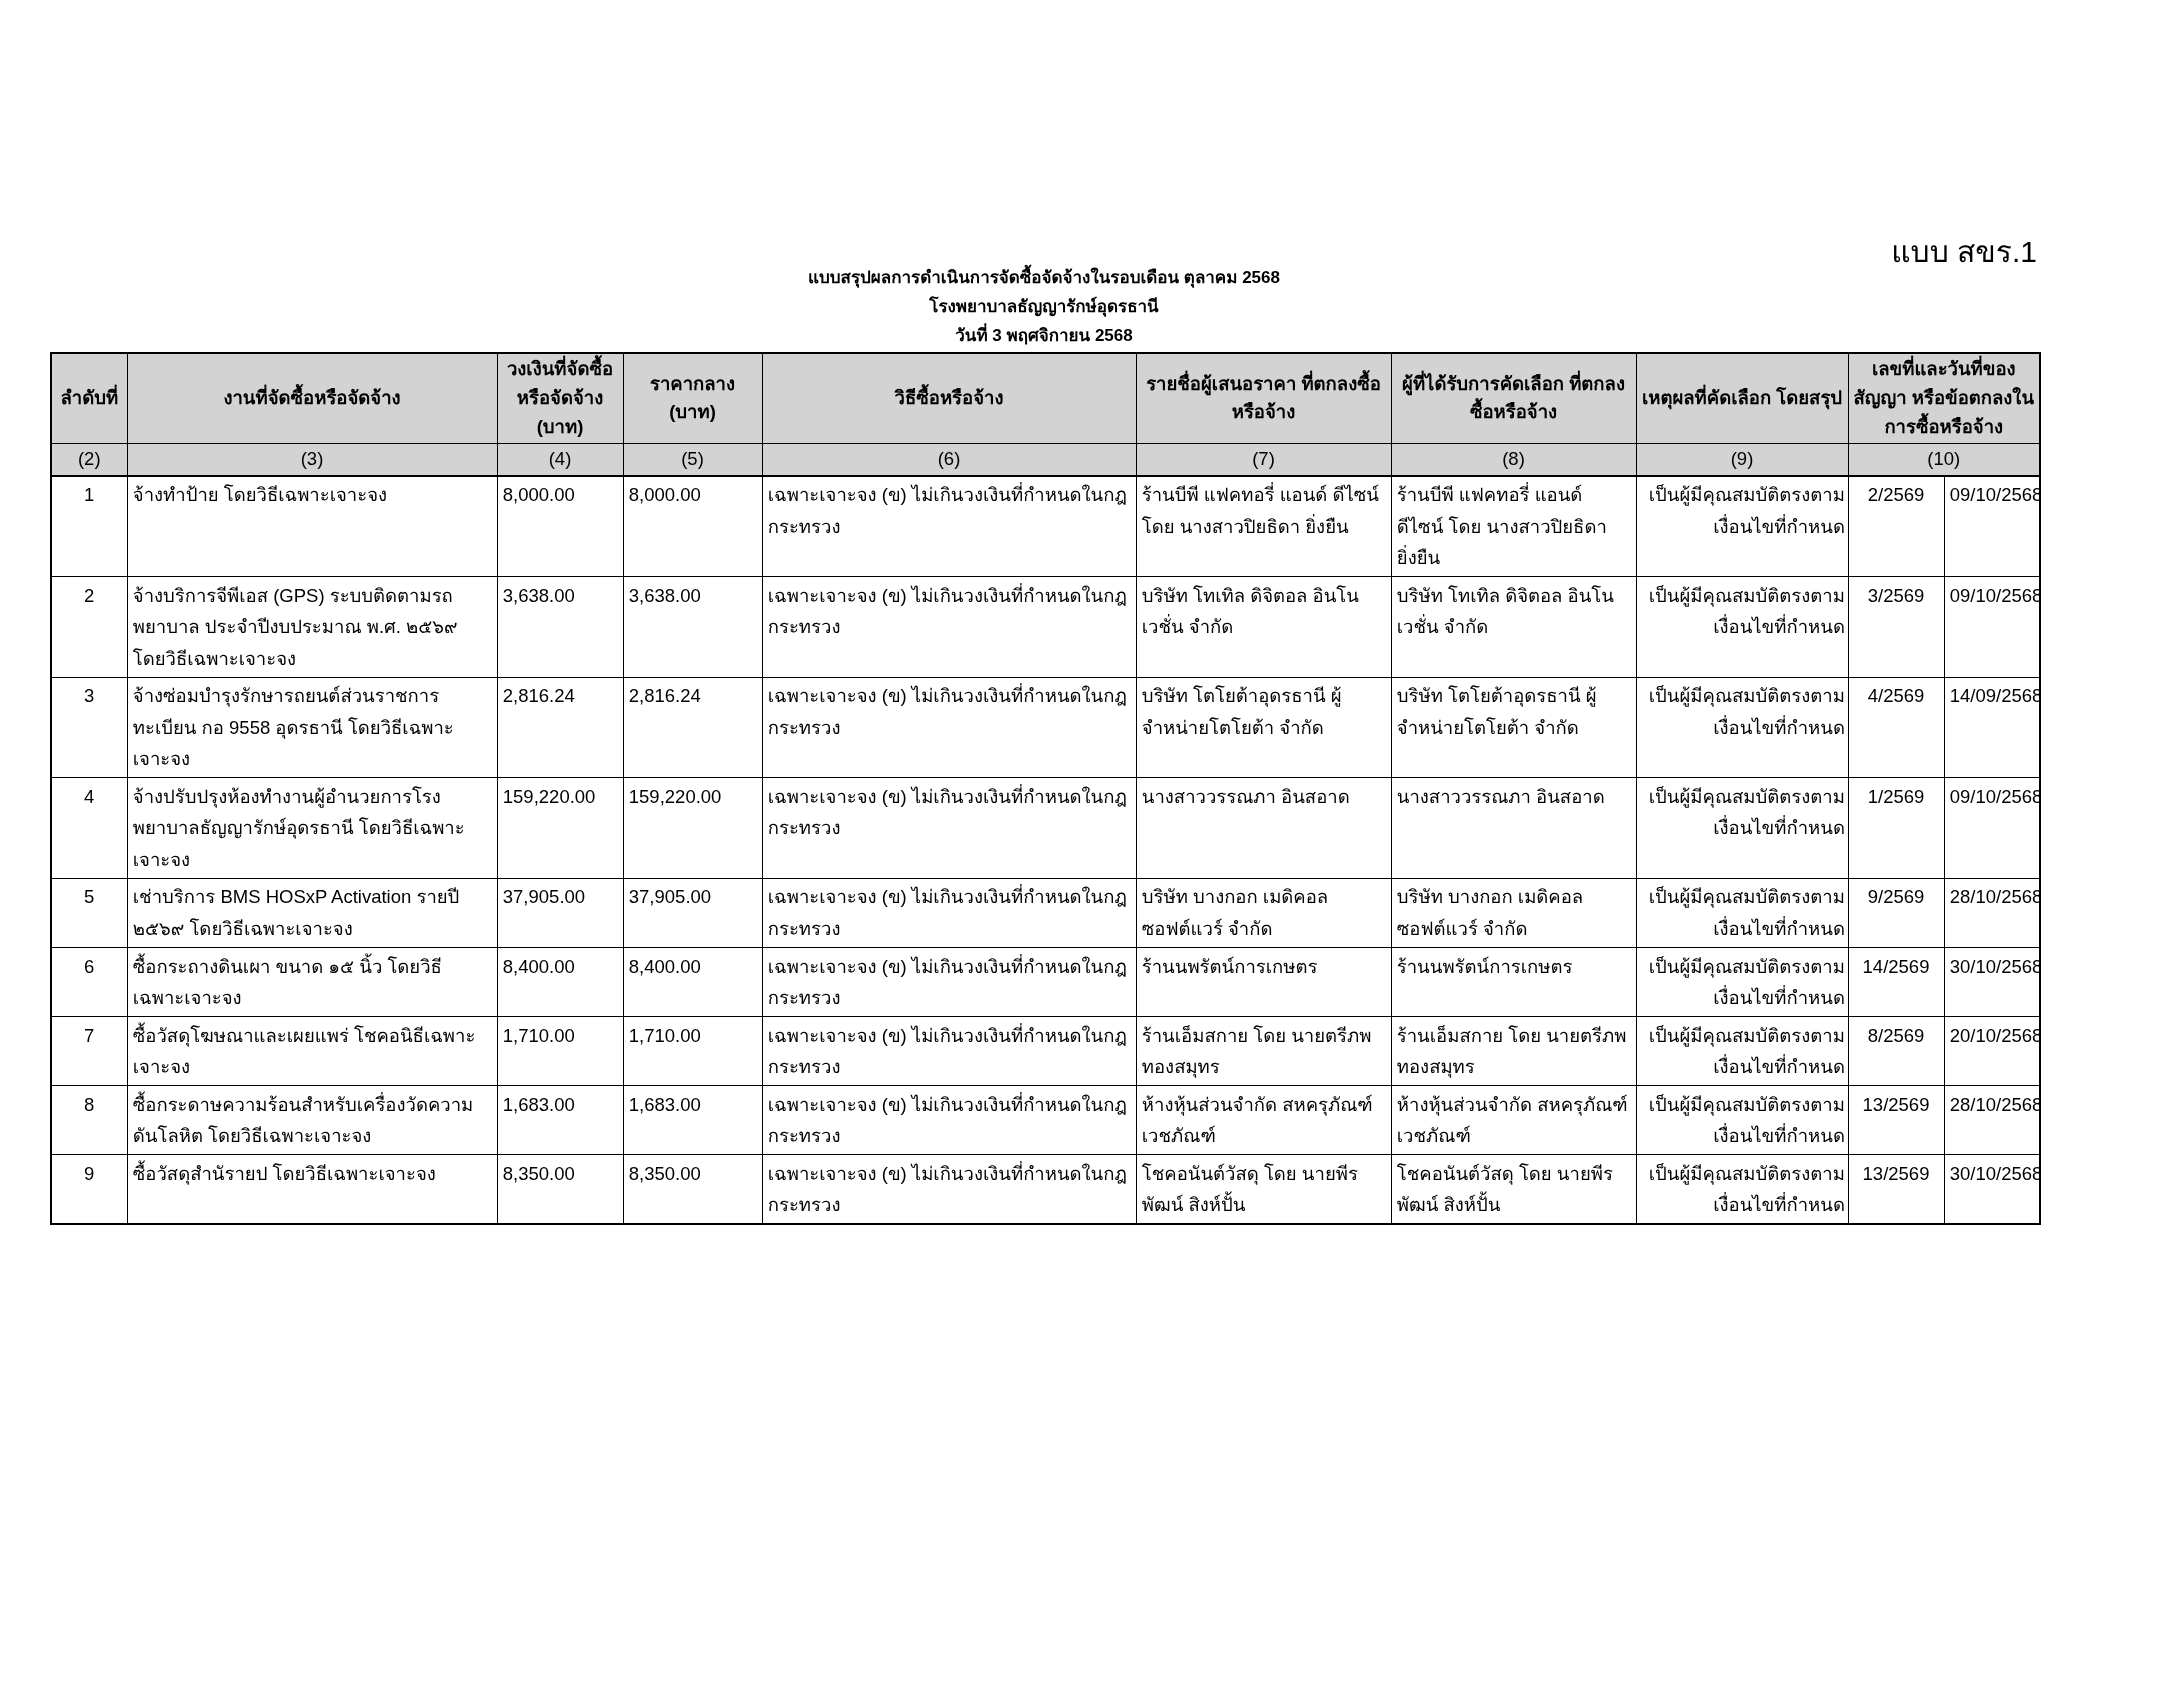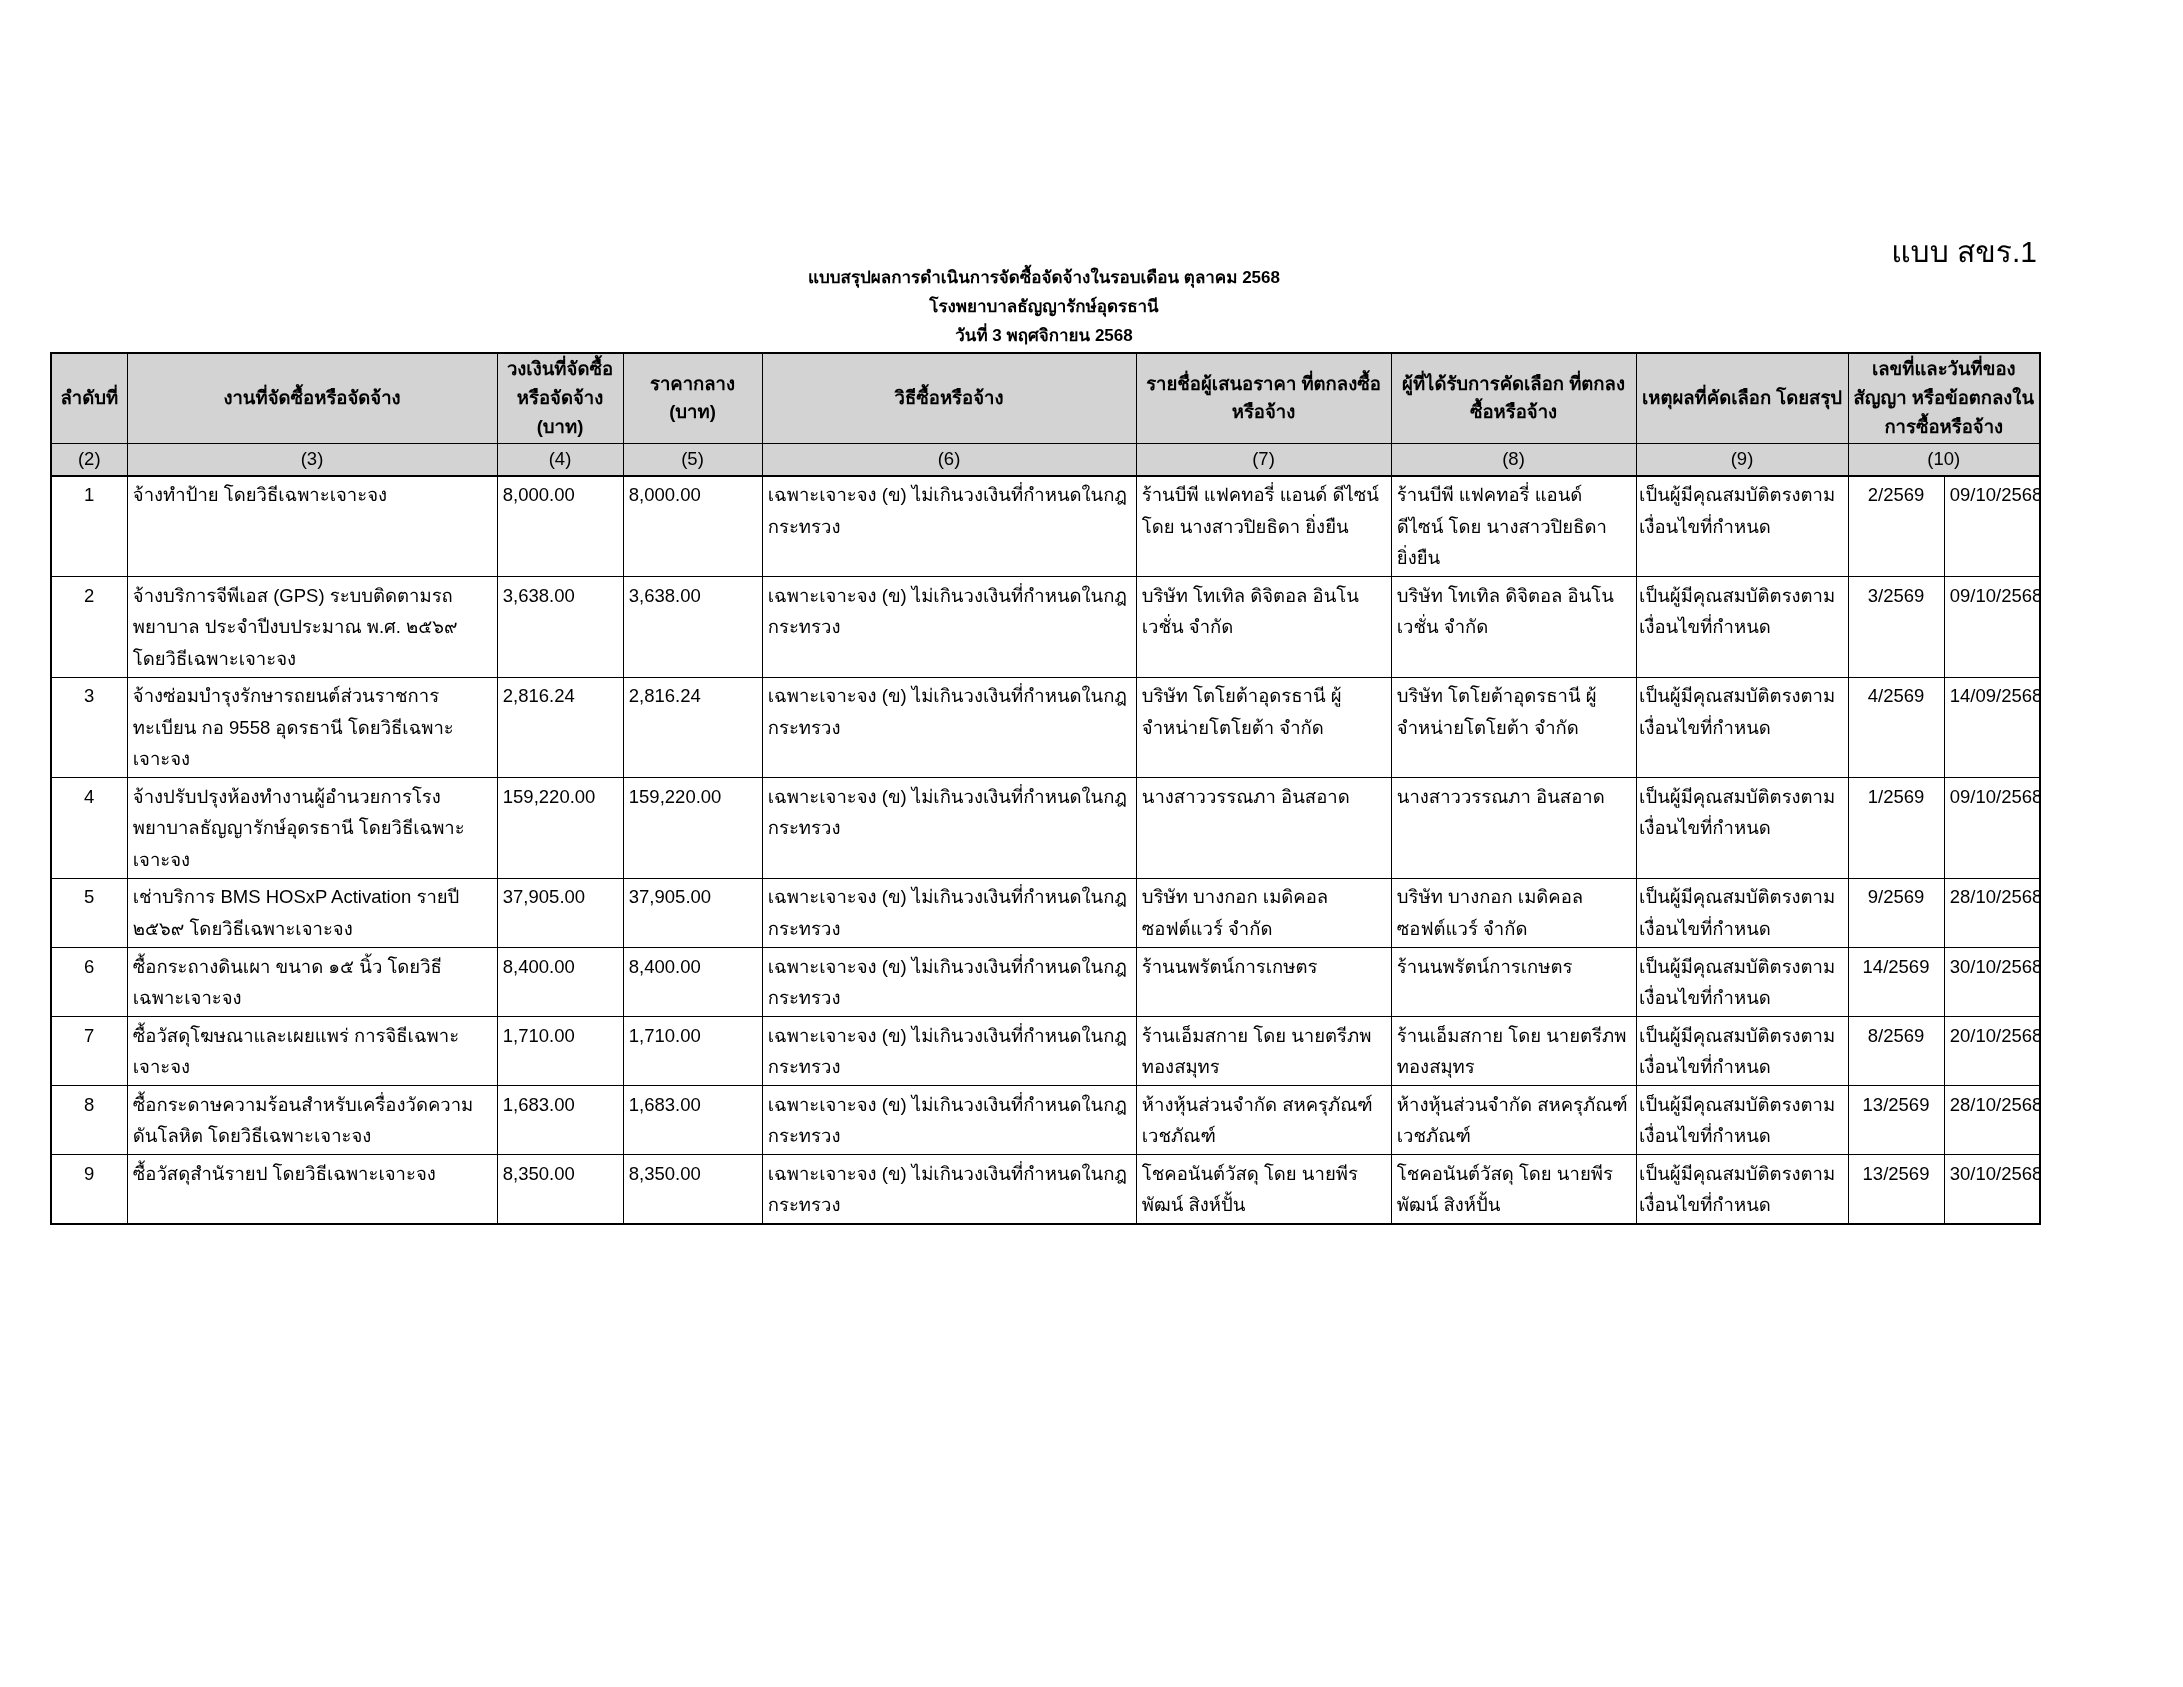--- a/index.html
+++ b/index.html
@@ -63,21 +63,21 @@
     vertical-align: top;
     padding: 2.6px 5.3px;
     line-height: 1.7;
     border-top-width: 2px;
     border-bottom-width: 2px;
   }
   tbody tr { height: 69px; }
   tbody tr:first-child { height: 79px; }
   td.c   { text-align: center; }
   td.num { padding-right: 2.6px; }
-  td.reason { text-align: left; padding: 2.6px 2.6px; }
+  td.reason { text-align: right; padding: 2.6px 2.6px; }
 </style>
 </head>
 <body>
 
 <div class="form-code">แบบ สขร.1</div>
 
 <div class="titles">
   <div>แบบสรุปผลการดำเนินการจัดซื้อจัดจ้างในรอบเดือน ตุลาคม 2568</div>
   <div>โรงพยาบาลธัญญารักษ์อุดรธานี</div>
   <div>วันที่ 3 พฤศจิกายน 2568</div>
@@ -188,21 +188,21 @@
       <td class="num">8,400.00</td>
       <td>เฉพาะเจาะจง (ข) ไม่เกินวงเงินที่กำหนดในกฎกระทรวง</td>
       <td>ร้านนพรัตน์การเกษตร</td>
       <td>ร้านนพรัตน์การเกษตร</td>
       <td class="reason">เป็นผู้มีคุณสมบัติตรงตามเงื่อนไขที่กำหนด</td>
       <td class="c">14/2569</td>
       <td class="c">30/10/2568</td>
     </tr>
     <tr>
       <td class="c">7</td>
-      <td>ซื้อวัสดุโฆษณาและเผยแพร่ การจิธีเฉพาะเจาะจง</td>
+      <td>ซื้อวัสดุโฆษณาและเผยแพร่ โชคอนิธีเฉพาะเจาะจง</td>
       <td class="num">1,710.00</td>
       <td class="num">1,710.00</td>
       <td>เฉพาะเจาะจง (ข) ไม่เกินวงเงินที่กำหนดในกฎกระทรวง</td>
       <td>ร้านเอ็มสกาย โดย นายตรีภพ ทองสมุทร</td>
       <td>ร้านเอ็มสกาย โดย นายตรีภพ ทองสมุทร</td>
       <td class="reason">เป็นผู้มีคุณสมบัติตรงตามเงื่อนไขที่กำหนด</td>
       <td class="c">8/2569</td>
       <td class="c">20/10/2568</td>
     </tr>
     <tr>

